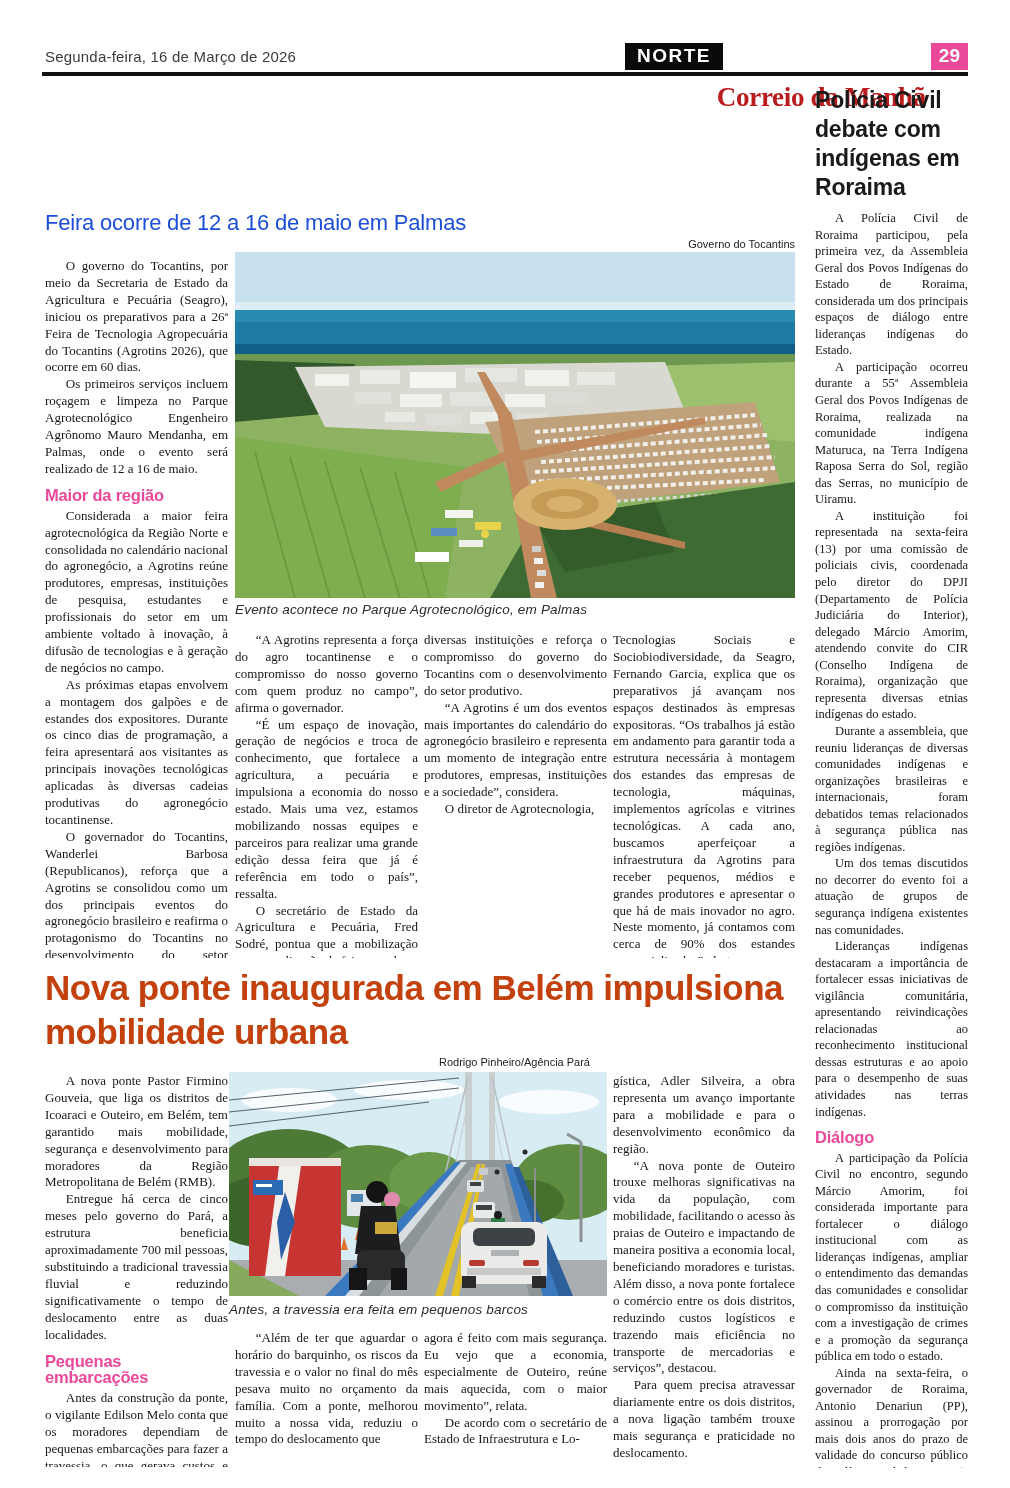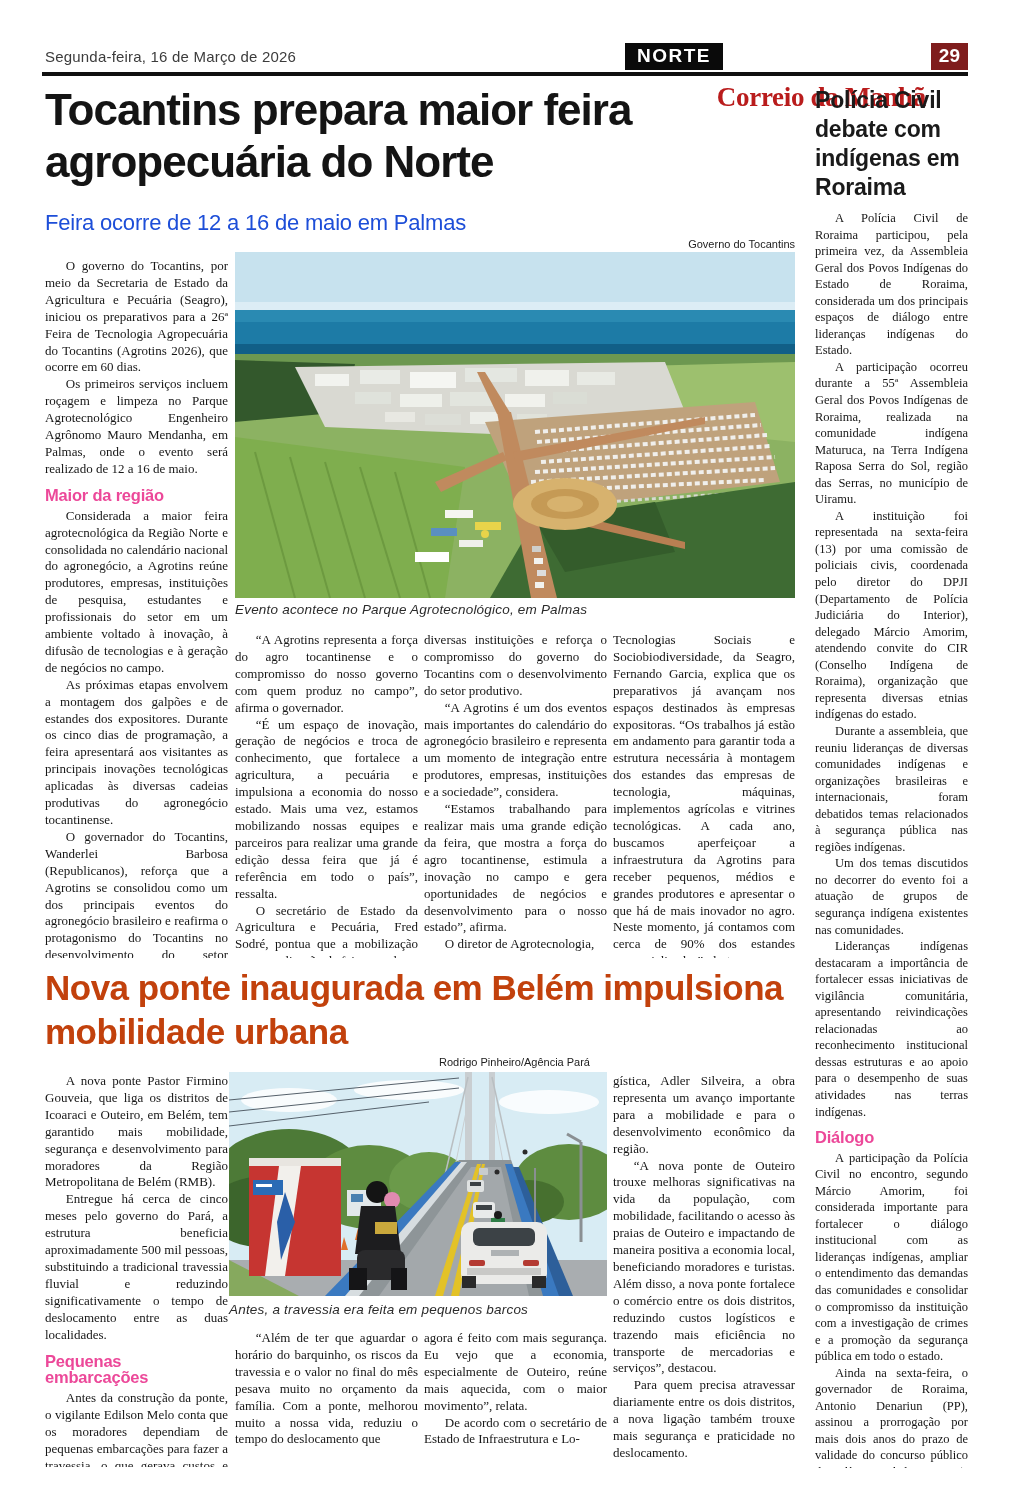--- a/index.html
+++ b/index.html
@@ -4,21 +4,21 @@
 <style>
   html,body{margin:0;padding:0;background:#9a9a9a;}
   #page{position:relative;width:1010px;height:1488px;background:#ffffff;overflow:hidden;
         font-family:"Liberation Serif",serif;color:#161616;}
   .abs{position:absolute;}
   
   .date{font-family:"Liberation Sans",sans-serif;font-size:15px;color:#3c3c3c;letter-spacing:.2px;}
   .section-box{background:#0a0a0a;color:#fff;font-family:"Liberation Sans",sans-serif;
                font-weight:700;font-size:19px;letter-spacing:1.5px;padding:2px 12px 3px;}
   .masthead{font-family:"Liberation Serif",serif;font-weight:700;font-size:27px;color:#b91c1c;letter-spacing:-.3px;margin-top:44px;}
-  .pagenum-box{background:#7f1d1d;color:#fff;font-family:"Liberation Sans",sans-serif;
+  .pagenum-box{background:#ec4899;color:#fff;font-family:"Liberation Sans",sans-serif;
                font-weight:700;font-size:19px;padding:2px 8px 3px;}
   .rule{background:#101010;}
   
   .h1{font-family:"Liberation Sans",sans-serif;font-weight:700;font-size:44px;line-height:52px;
       color:#141414;letter-spacing:-1px;}
   .h2{font-family:"Liberation Sans",sans-serif;font-weight:700;font-size:35px;line-height:44px;
       color:#c2410c;letter-spacing:-.5px;}
   .h3side{font-family:"Liberation Sans",sans-serif;font-weight:600;font-size:23px;line-height:29px;
       color:#1a1a1a;letter-spacing:-.2px;}
   .deck{font-family:"Liberation Sans",sans-serif;font-weight:400;font-size:22px;color:#1d4ed8;letter-spacing:-.2px;}
@@ -39,21 +39,20 @@
 <body>
 
 <div id="page">
 
   <div class="abs date" style="left:45px;top:48px;">Segunda-feira, 16 de Março de 2026</div>
   <div class="abs section-box" style="left:625px;top:43px;">NORTE</div>
   <div class="abs masthead" style="right:84px;top:38px;">Correio da Manhã</div>
   <div class="abs pagenum-box" style="right:42px;top:43px;">29</div>
   <div class="abs rule" style="left:42px;top:72px;width:926px;height:4px;"></div>
 
-  <div class="abs h1" style="left:45px;top:84px;width:730px;">Tocantins prepara maior feira agropecuária do Norte</div>
   <div class="abs deck" style="left:45px;top:210px;width:730px;">Feira ocorre de 12 a 16 de maio em Palmas</div>
   <div class="abs credit" style="left:595px;top:238px;width:200px;">Governo do Tocantins</div>
 
   <div class="abs" style="left:235px;top:252px;width:560px;height:346px;">
     <svg class="photo" width="560" height="346" viewBox="0 0 560 346" xmlns="http://www.w3.org/2000/svg">
       <rect x="0" y="0" width="560" height="62" fill="#c7e2ee"></rect>
       <rect x="0" y="50" width="560" height="12" fill="#dcedf5"></rect>
       <rect x="0" y="58" width="560" height="46" fill="#1d7ba6"></rect>
       <rect x="0" y="58" width="560" height="12" fill="#2a8ab2"></rect>
       <rect x="0" y="92" width="560" height="12" fill="#115f87"></rect>
@@ -142,21 +141,20 @@
       </div>
   </div>
   <div class="abs col" style="left:235px;top:632px;width:183px;height:326px;">
       <p>“A Agrotins representa a força do agro tocantinense e o compromisso do nosso governo com quem produz no campo”, afirma o governador.</p>
       <p>“É um espaço de inovação, geração de negócios e troca de conhecimento, que fortalece a agricultura, a pecuária e impulsiona a economia do nosso estado. Mais uma vez, estamos mobilizando nossas equipes e parceiros para realizar uma grande edição dessa feira que já é referência em todo o país”, ressalta.</p>
       <p>O secretário de Estado da Agricultura e Pecuária, Fred Sodré, pontua que a mobilização para a realização da feira envolve</p>
     </div>
   <div class="abs col cont" style="left:424px;top:632px;width:183px;height:326px;">
       <p>diversas instituições e reforça o compromisso do governo do Tocantins com o desenvolvimento do setor produtivo.</p>
       <p>“A Agrotins é um dos eventos mais importantes do calendário do agronegócio brasileiro e representa um momento de integração entre produtores, empresas, instituições e a sociedade”, considera.</p>
-      <p>“Estamos trabalhando para realizar mais uma grande edição da feira, que mostra a força do agro tocantinense, estimula a inovação no campo e gera oportunidades de negócios e desenvolvimento para o nosso estado”, afirma.</p>
       <p>O diretor de Agrotecnologia,</p>
     </div>
   <div class="abs col cont" style="left:613px;top:632px;width:182px;height:326px;">
       <p>Tecnologias Sociais e Sociobiodiversidade, da Seagro, Fernando Garcia, explica que os preparativos já avançam nos espaços destinados às empresas expositoras. “Os trabalhos já estão em andamento para garantir toda a estrutura necessária à montagem dos estandes das empresas de tecnologia, máquinas, implementos agrícolas e vitrines tecnológicas. A cada ano, buscamos aperfeiçoar a infraestrutura da Agrotins para receber pequenos, médios e grandes produtores e apresentar o que há de mais inovador no agro. Neste momento, já contamos com cerca de 90% dos estandes comercializados”, destaca.</p>
     </div>
 
   <div class="abs h2" style="left:45px;top:966px;width:740px;">Nova ponte inaugurada em Belém impulsiona mobilidade urbana</div>
   <div class="abs credit" style="left:390px;top:1056px;width:200px;">Rodrigo Pinheiro/Agência Pará</div>
 
   <div class="abs" style="left:229px;top:1072px;width:378px;height:224px;">
@@ -252,21 +250,21 @@
         <line x1="352" y1="70" x2="338" y2="62" stroke="#8a8f92" stroke-width="3"></line>
         <line x1="306" y1="96" x2="306" y2="150" stroke="#8a8f92" stroke-width="2"></line>
       </g>
     </svg>
   </div>
   <div class="abs caption" style="left:229px;top:1302px;width:378px;">Antes, a travessia era feita em pequenos barcos</div>
 
   <div class="abs col" style="left:45px;top:1073px;width:183px;height:394px;">
     <div>
         <p>A nova ponte Pastor Firmino Gouveia, que liga os distritos de Icoaraci e Outeiro, em Belém, tem garantido mais mobilidade, segurança e desenvolvimento para moradores da Região Metropolitana de Belém (RMB).</p>
-        <p>Entregue há cerca de cinco meses pelo governo do Pará, a estrutura beneficia aproximadamente 500 mil pessoas, substituindo a tradicional travessia fluvial e reduzindo significativamente o tempo de deslocamento entre as duas localidades.</p>
+        <p>Entregue há cerca de cinco meses pelo governo do Pará, a estrutura beneficia aproximadamente 700 mil pessoas, substituindo a tradicional travessia fluvial e reduzindo significativamente o tempo de deslocamento entre as duas localidades.</p>
       </div>
     <h3 class="colsub">Pequenas embarcações</h3>
     <div>
         <p>Antes da construção da ponte, o vigilante Edilson Melo conta que os moradores dependiam de pequenas embarcações para fazer a travessia, o que gerava custos e riscos no trajeto.</p>
       </div>
   </div>
   <div class="abs col" style="left:235px;top:1330px;width:183px;height:138px;">
       <p>“Além de ter que aguardar o horário do barquinho, os riscos da travessia e o valor no final do mês pesava muito no orçamento da família. Com a ponte, melhorou muito a nossa vida, reduziu o tempo do deslocamento que</p>
     </div>
   <div class="abs col cont" style="left:424px;top:1330px;width:183px;height:138px;">

